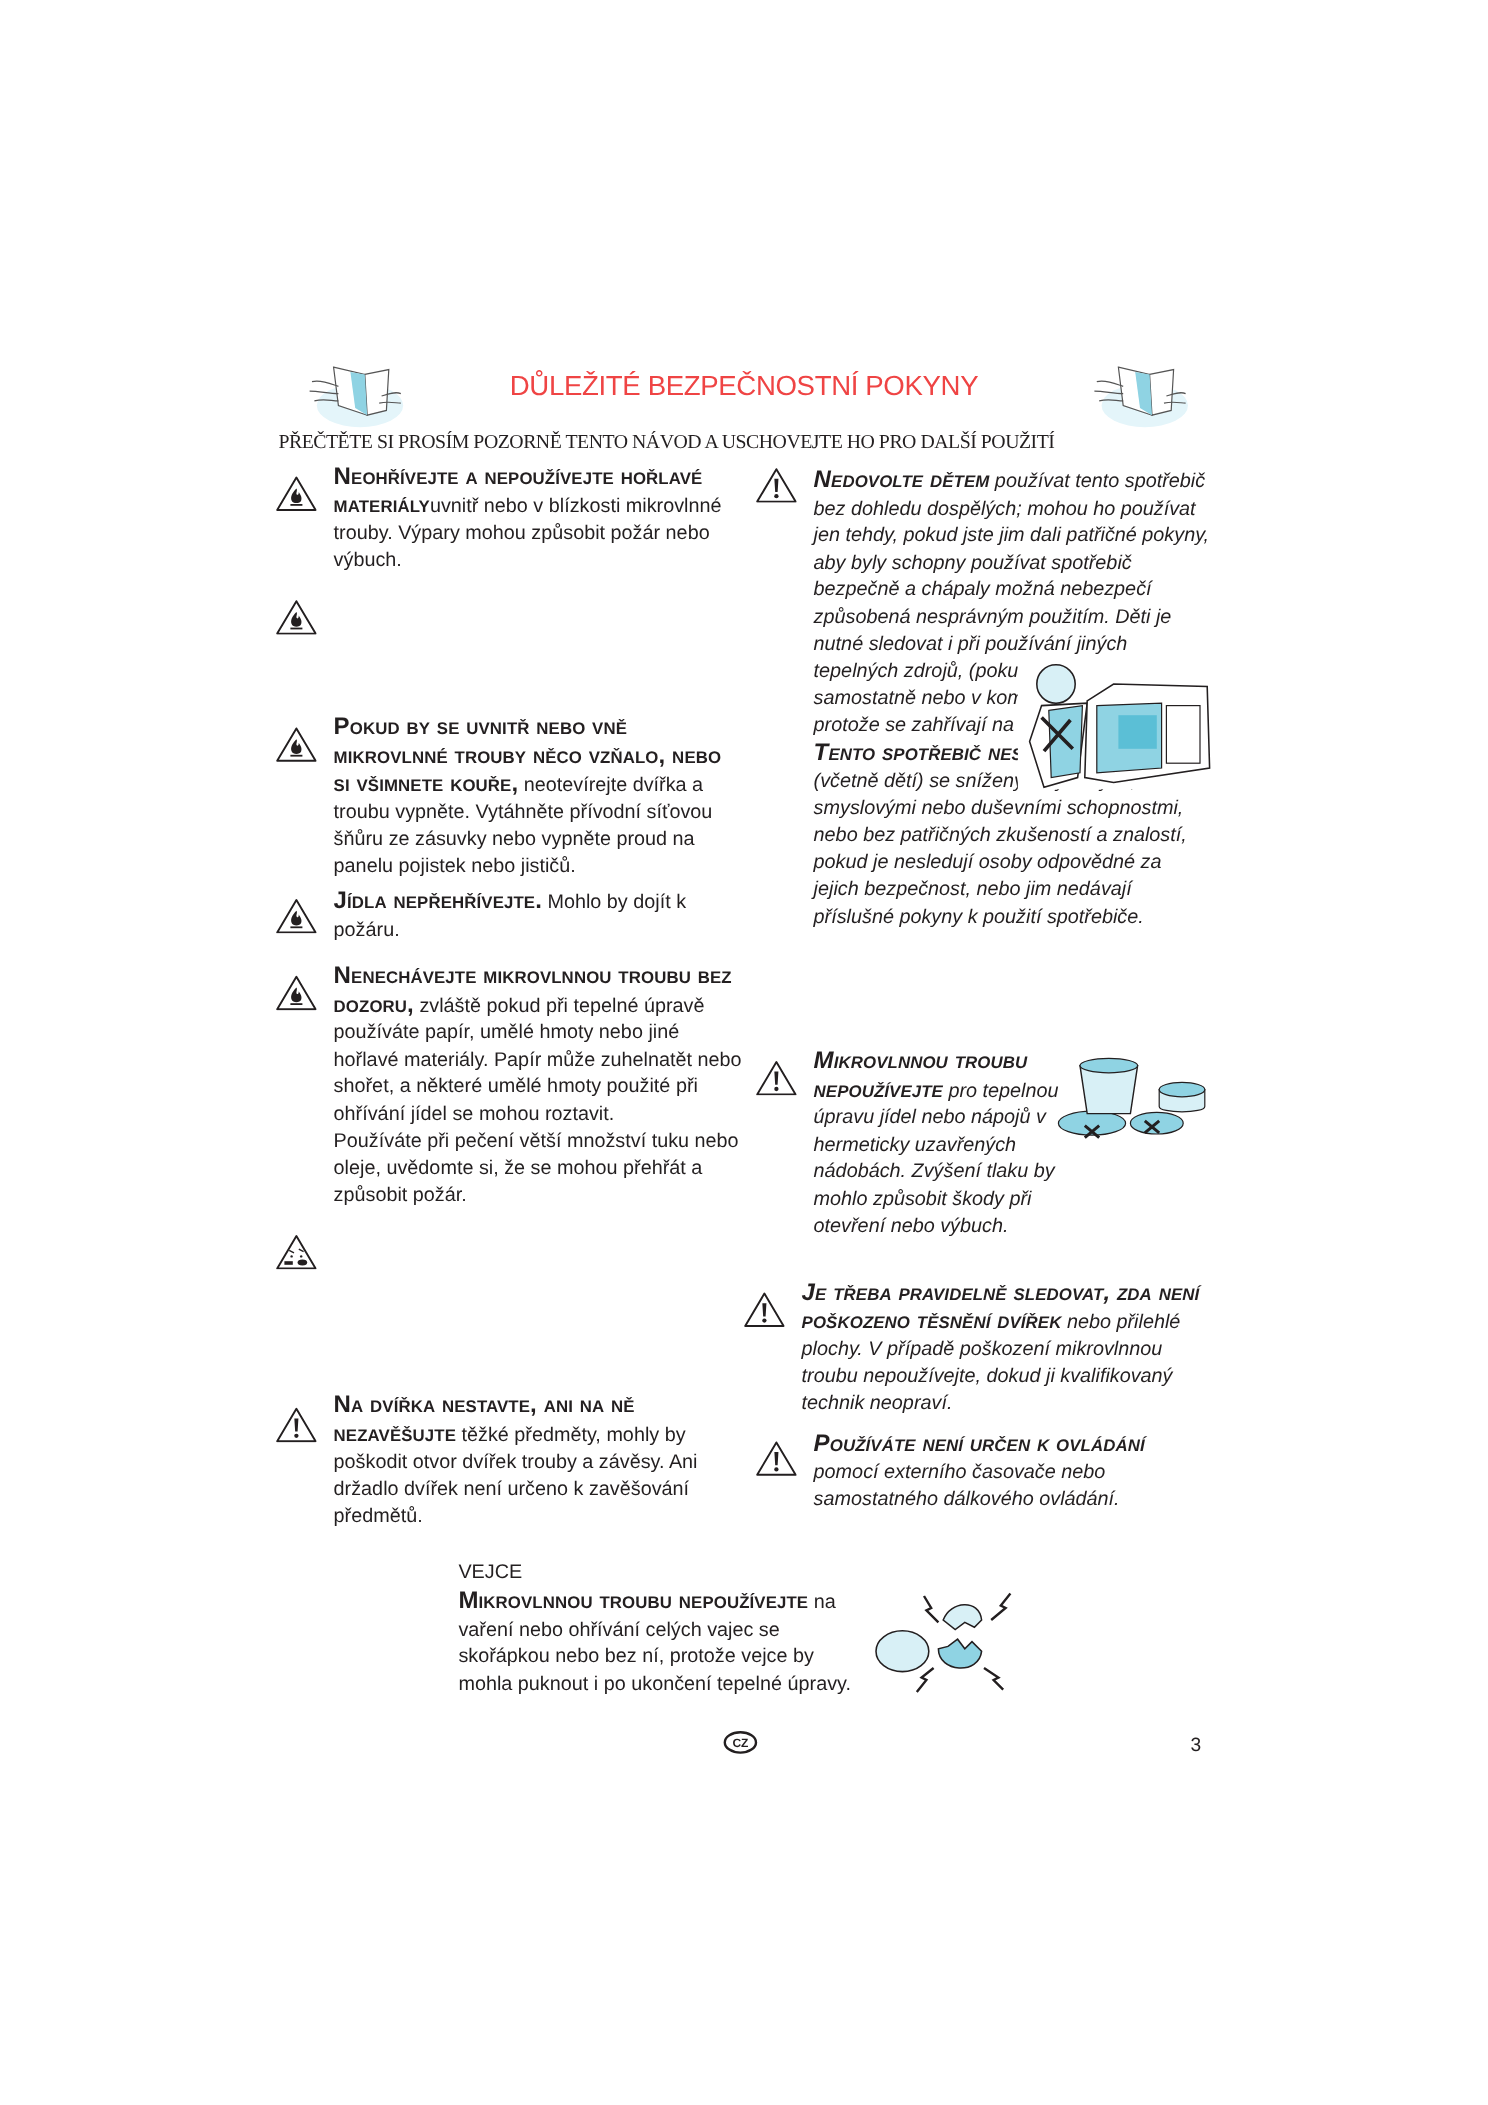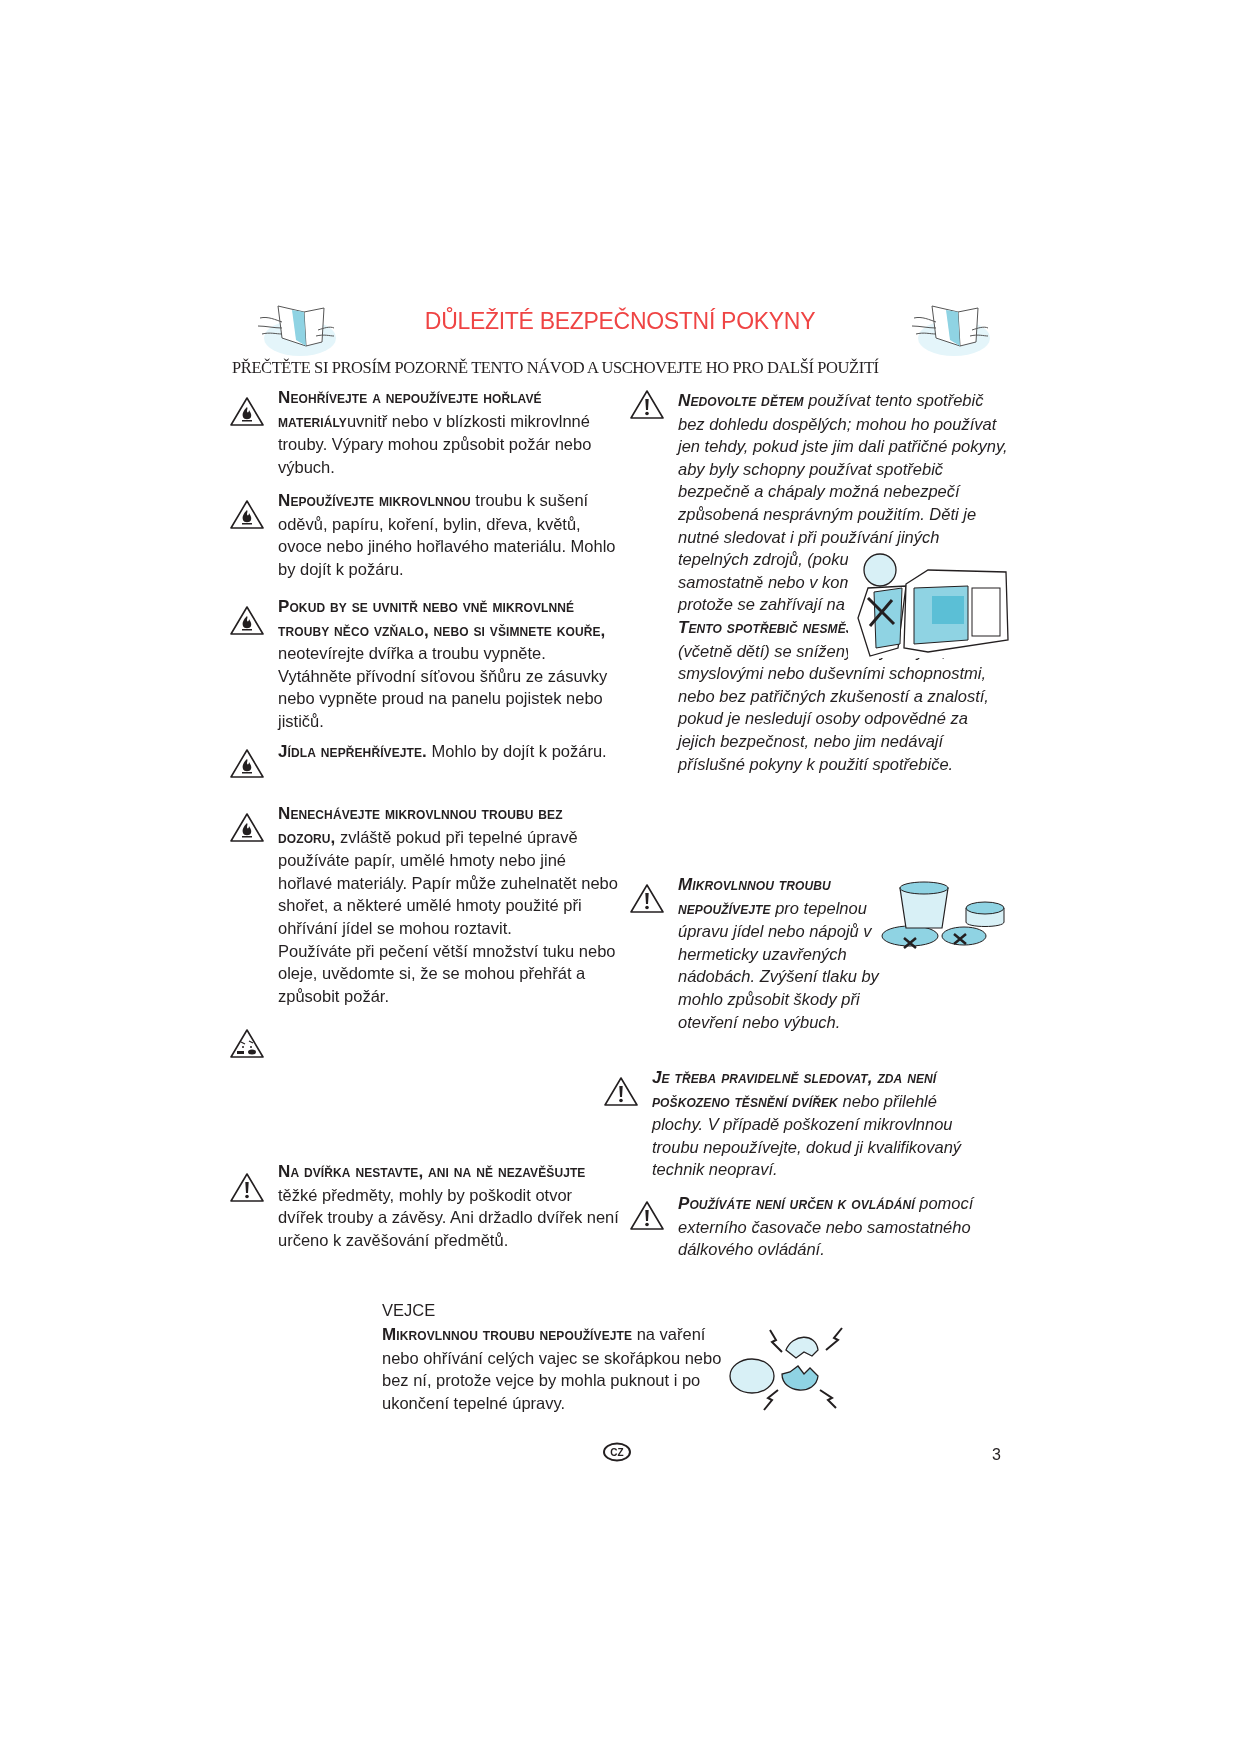--- a/index.html
+++ b/index.html
@@ -5,21 +5,21 @@
   html, body { margin: 0; padding: 0; background: #ffffff; }
   body { width: 1240px; height: 1754px; position: relative; overflow: hidden;
          font-family: "DejaVu Sans", sans-serif; color: #231f20; }
   .abs { position: absolute; }
   .title { left: 0; width: 1240px; top: 308px; text-align: center; font-size: 23px; letter-spacing: -0.3px;
            font-family: "Liberation Sans", sans-serif; color: #ef4444; }
   .subtitle { left: 232px; top: 358px; font-size: 16.5px; font-family: Liberation Serif, serif;
               letter-spacing: -0.4px; color: #231f20; }
   .hands { width: 90px; height: 64px; }
   .block { position: absolute; font-size: 16.5px; line-height: 22.6px; font-family: "Liberation Sans", sans-serif; }
-  .block .sc { font-variant: small-caps; font-weight: bold; font-size: 17px; letter-spacing: 0.1px; }
+  .block .sc { font-variant: small-caps; font-weight: bold; font-size: 20px; letter-spacing: 0.1px; }
   .block.it { font-style: italic; }
   .ico { position: absolute; width: 34px; height: 30px; }
   .txt { margin-left: 48px; }
   .section-title { position:absolute; left:382px; top:1301px; font-size:16.5px; font-family:"Liberation Sans", sans-serif; }
   .page-num { position:absolute; left:992px; top:1446px; font-size:16px; font-family:"Liberation Sans", sans-serif; }
   .lang { position:absolute; left:602px; top:1442px; width:30px; height:20px; }
   .illus { position:absolute; }
 </style>
 </head>
 <body>
@@ -71,21 +71,20 @@
   <svg class="ico" style="left:0;top:10px" viewBox="0 0 34 30">
       <use href="#flame"></use>
     </svg>
   <div class="txt"><span class="sc">Neohřívejte a nepoužívejte hořlavé materiály</span><span>uvnitř nebo v blízkosti mikrovlnné trouby. Výpary mohou způsobit požár nebo výbuch.</span></div>
 </div>
 
 <div class="block" style="left:230px;top:489px;width:390px">
   <svg class="ico" style="left:0;top:10px" viewBox="0 0 34 30">
       <use href="#flame"></use>
     </svg>
-  <div class="txt"><span class="sc">Nepoužívejte mikrovlnnou</span><span> troubu k sušení oděvů, papíru, koření, bylin, dřeva, květů, ovoce nebo jiného hořlavého materiálu. Mohlo by dojít k požáru.</span></div>
 </div>
 
 <div class="block" style="left:230px;top:595px;width:390px">
   <svg class="ico" style="left:0;top:10px" viewBox="0 0 34 30">
       <use href="#flame"></use>
     </svg>
   <div class="txt"><span class="sc">Pokud by se uvnitř nebo vně mikrovlnné trouby něco vzňalo, nebo si všimnete kouře,</span><span> neotevírejte dvířka a troubu vypněte. Vytáhněte přívodní síťovou šňůru ze zásuvky nebo vypněte proud na panelu pojistek nebo jističů.</span></div>
 </div>
 
 <div class="block" style="left:230px;top:740px;width:390px">
@@ -147,21 +146,21 @@
 <svg class="illus" style="left:872px;top:878px" width="140" height="80" viewBox="0 0 140 80">
   <ellipse cx="38" cy="58" rx="28" ry="10" fill="#8fd3e3" stroke="#231f20" stroke-width="1"></ellipse>
   <ellipse cx="92" cy="58" rx="22" ry="9" fill="#8fd3e3" stroke="#231f20" stroke-width="1"></ellipse>
   <path d="M28 10 L76 10 L70 50 L34 50 Z" fill="#d8f0f6" stroke="#231f20" stroke-width="1.2"></path>
   <ellipse cx="52" cy="10" rx="24" ry="6" fill="#8fd3e3" stroke="#231f20" stroke-width="1"></ellipse>
   <path d="M94 30 L132 30 L132 44 C132 50 94 50 94 44 Z" fill="#d8f0f6" stroke="#231f20" stroke-width="1"></path>
   <ellipse cx="113" cy="30" rx="19" ry="6" fill="#8fd3e3" stroke="#231f20" stroke-width="1"></ellipse>
   <path d="M32 60 L44 70 M44 60 L32 70 M82 56 L94 66 M94 56 L82 66" stroke="#231f20" stroke-width="2.5"></path>
 </svg>
 
-<div class="block it" style="left:604px;top:1066px;width:380px">
+<div class="block it" style="left:620px;top:1066px;width:380px">
   <svg class="ico" style="left:0;top:10px" viewBox="0 0 34 30">
       <use href="#excl"></use>
     </svg>
   <div class="txt"><span class="sc">Je třeba pravidelně sledovat, zda není poškozeno těsnění dvířek</span><span> nebo přilehlé plochy. V případě poškození mikrovlnnou troubu nepoužívejte, dokud ji kvalifikovaný technik neopraví.</span></div>
 </div>
 
 <div class="block it" style="left:630px;top:1192px;width:380px">
   <svg class="ico" style="left:0;top:8px" viewBox="0 0 34 30">
       <use href="#excl"></use>
     </svg>

